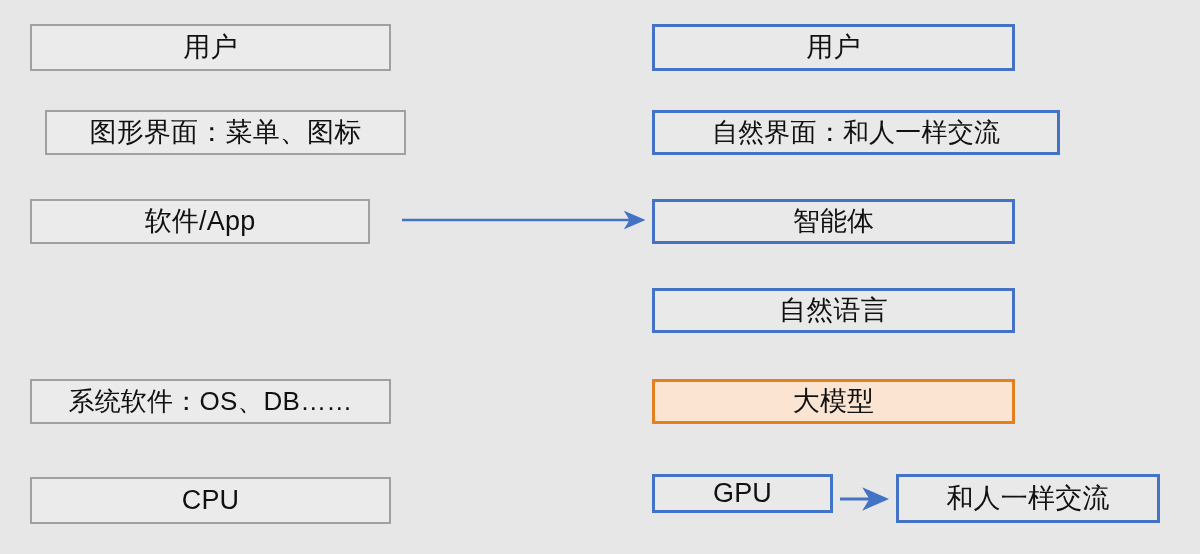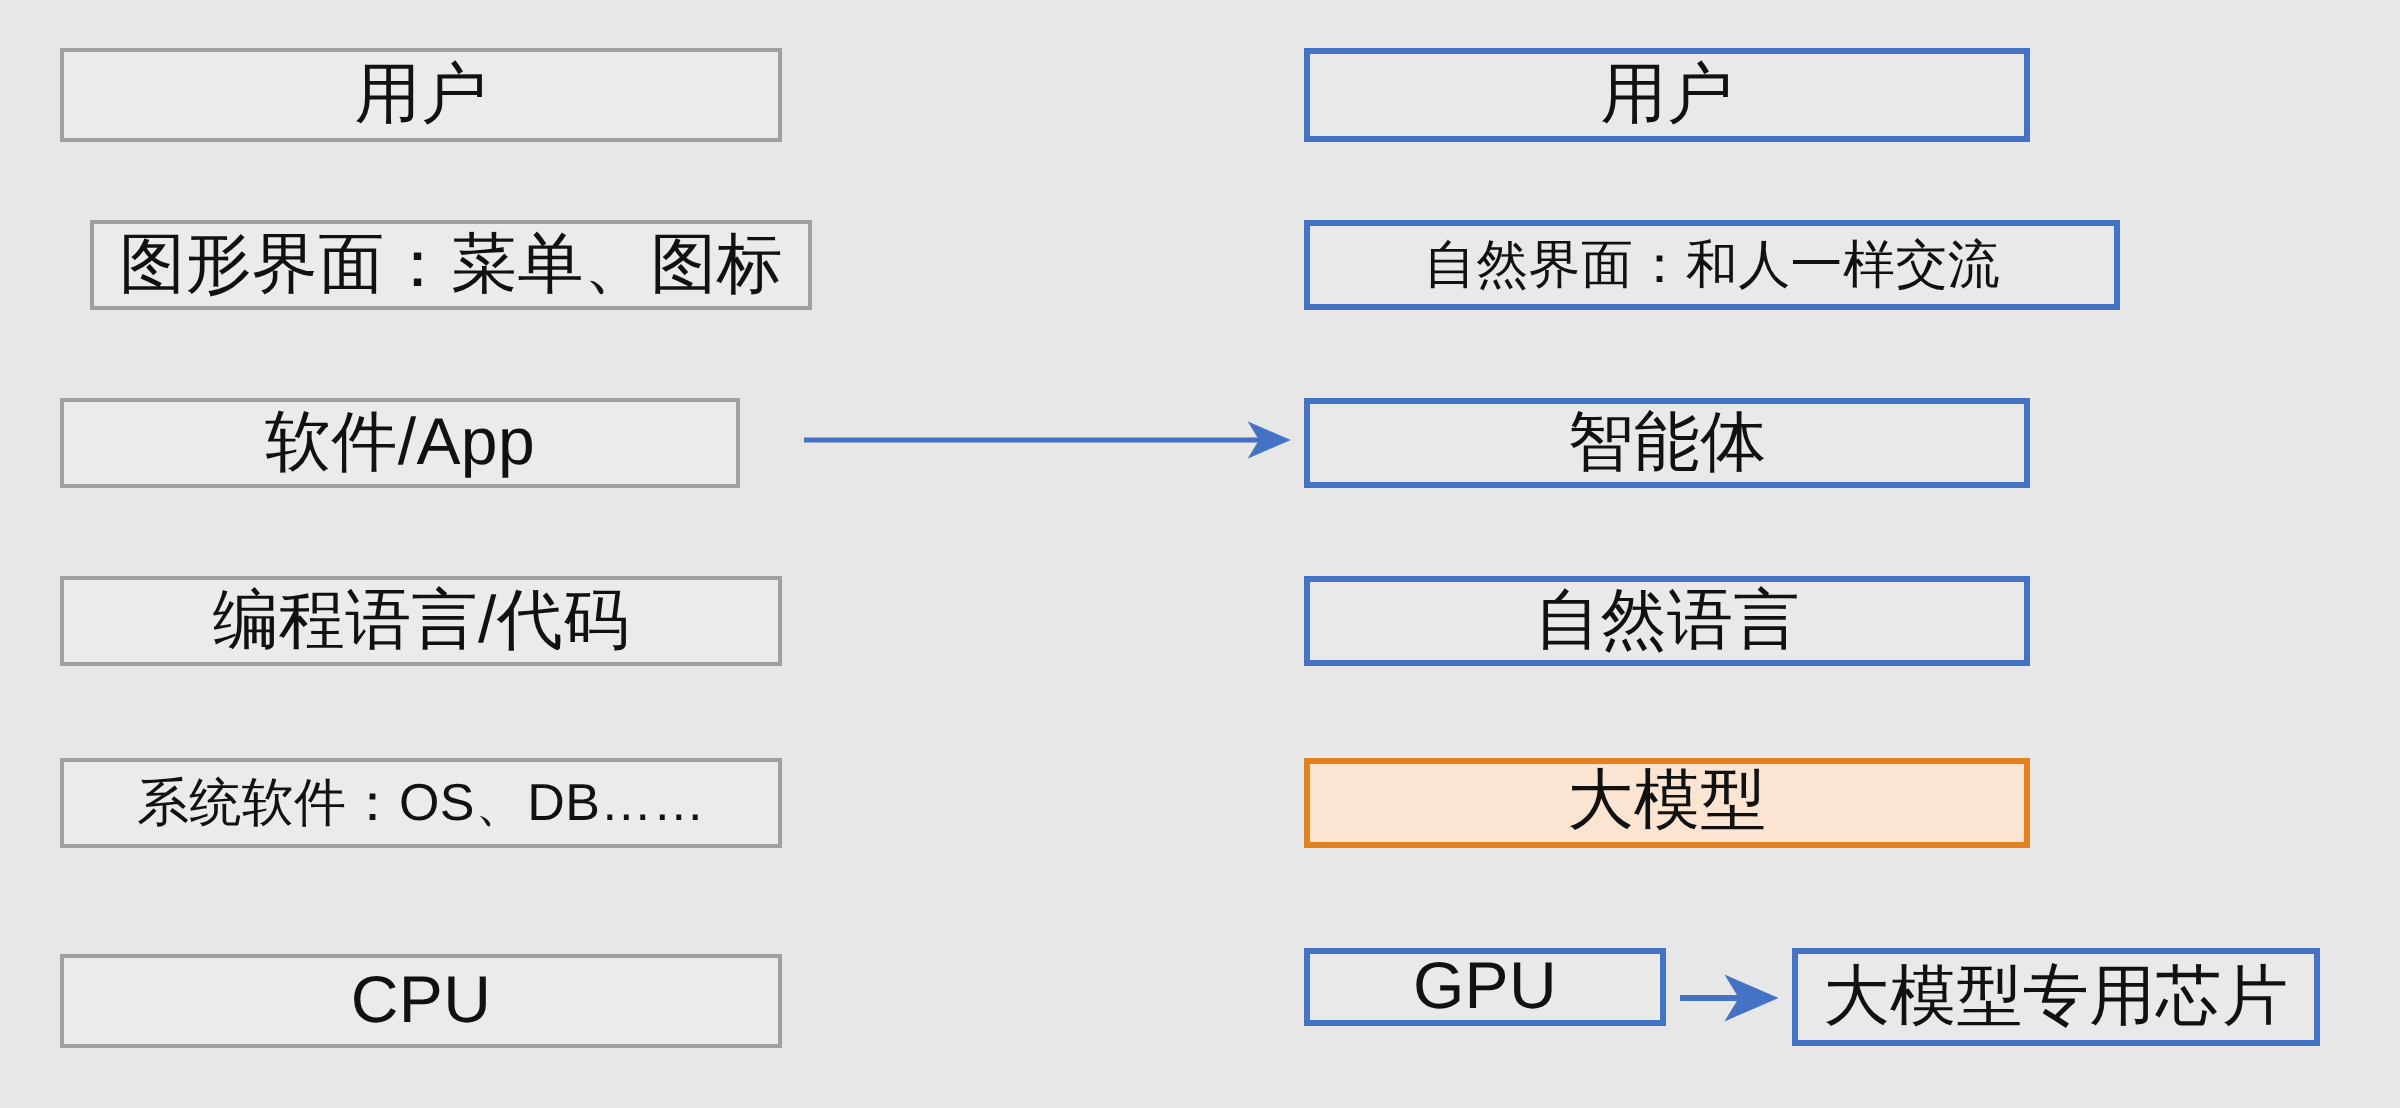--- a/index.html
+++ b/index.html
@@ -22,21 +22,21 @@
   }
 
   .node {
     position: absolute;
     box-sizing: border-box;
     display: flex;
     align-items: center;
     justify-content: center;
     text-align: center;
     color: #111111;
-    font-size: 33px;
+    font-size: 27px;
     line-height: 1.1;
     white-space: nowrap;
     letter-spacing: 0.2px;
   }
 
   
   .node.gray {
     border: 2px solid #a0a0a0;
     background: #ebebeb;
   }
@@ -78,23 +78,20 @@
   </div>
 
   <div class="node gray" style="left:30px; top:110px; width:361px; height:45px;margin-left:15px;">
     <span class="label">图形界面：菜单、图标</span>
   </div>
 
   <div class="node gray" style="left:30px; top:199px; width:340px; height:45px;">
     <span class="label">软件/App</span>
   </div>
 
-  <div class="node gray" style="left:30px; top:288px; width:361px; height:45px;">
-    <span class="label">编程语言/代码</span>
-  </div>
 
   <div class="node gray tight" style="left:30px; top:379px; width:361px; height:45px;">
     <span class="label">系统软件：OS、DB……</span>
   </div>
 
   <div class="node gray" style="left:30px; top:477px; width:361px; height:47px;">
     <span class="label">CPU</span>
   </div>
 
   <div class="node blue" style="left:652px; top:24px; width:363px; height:47px;">
@@ -115,21 +112,21 @@
 
   <div class="node orange" style="left:652px; top:379px; width:363px; height:45px;">
     <span class="label">大模型</span>
   </div>
 
   <div class="node blue" style="left:652px; top:474px; width:181px; height:39px;">
     <span class="label">GPU</span>
   </div>
 
   <div class="node blue" style="left:896px; top:474px; width:264px; height:49px;">
-    <span class="label">大模型专用芯片</span>
+    <span class="label">和人一样交流</span>
   </div>
 
   <div class="arrow" style="left:402px; top:206px; width:252px; height:28px;">
     <svg width="252" height="28" viewBox="0 0 252 28" xmlns="http://www.w3.org/2000/svg">
       <defs>
         <marker id="ah1" markerWidth="9" markerHeight="9" refX="7.6" refY="4.5" orient="auto">
           <path d="M0,0.6 L9,4.5 L0,8.4 L2.4,4.5 Z" fill="#4472c4"></path>
         </marker>
       </defs>
       <line x1="0" y1="14" x2="240" y2="14" stroke="#4472c4" stroke-width="2.4" marker-end="url(#ah1)"></line>

